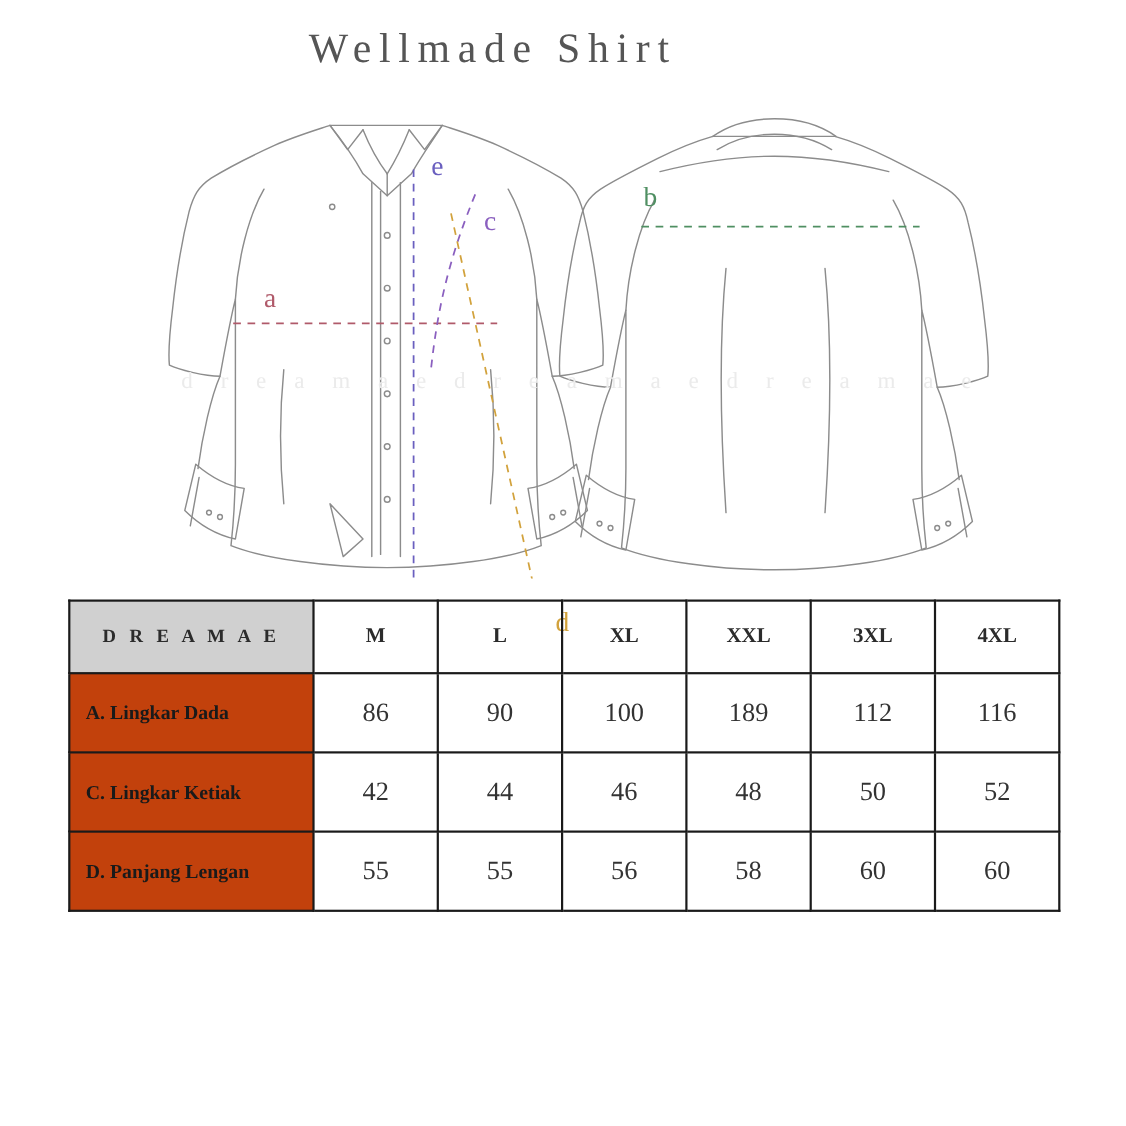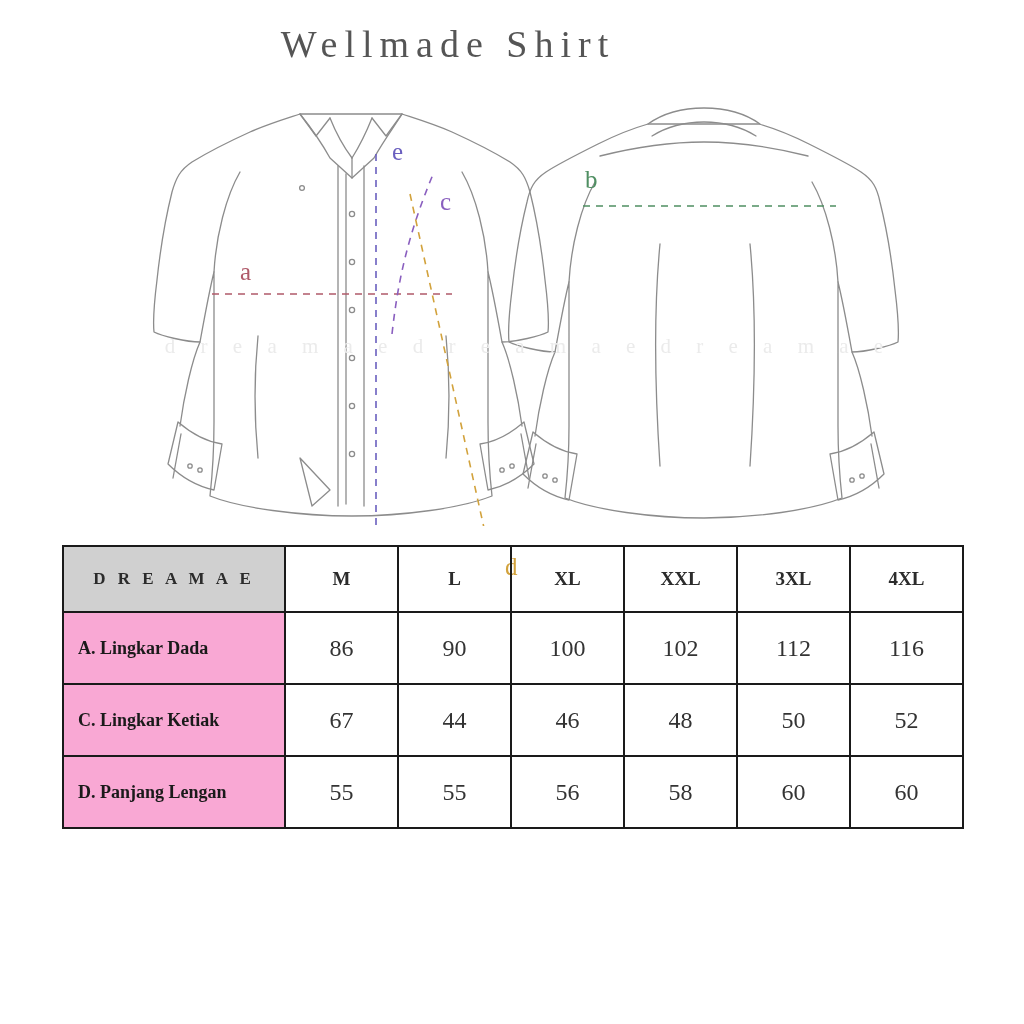--- a/index.html
+++ b/index.html
@@ -94,21 +94,21 @@
     letter-spacing: 4px;
     font-size: 17px;
     font-weight: bold;
   }
   table.size-table tbody td {
     height: 68px;
     font-size: 24px;
     color: #333333;
   }
   table.size-table tbody td.row-label {
-    background: #f9a8d4;
+    background: #c2410c;
     text-align: left;
     padding-left: 14px;
     font-size: 18px;
     font-weight: bold;
     color: #1a1a1a;
     line-height: 1.25;
   }
   col.c-label { width: 222px; }
   col.c-size { width: 113px; }
 </style>
@@ -270,27 +270,27 @@
           <th>3XL</th>
           <th>4XL</th>
         </tr>
       </thead>
       <tbody>
         <tr>
           <td class="row-label">A. Lingkar Dada</td>
           <td>86</td>
           <td>90</td>
           <td>100</td>
-          <td>102</td>
+          <td>189</td>
           <td>112</td>
           <td>116</td>
         </tr>
         <tr>
           <td class="row-label">C. Lingkar Ketiak</td>
-          <td>67</td>
+          <td>42</td>
           <td>44</td>
           <td>46</td>
           <td>48</td>
           <td>50</td>
           <td>52</td>
         </tr>
         <tr>
           <td class="row-label">D. Panjang Lengan</td>
           <td>55</td>
           <td>55</td>

